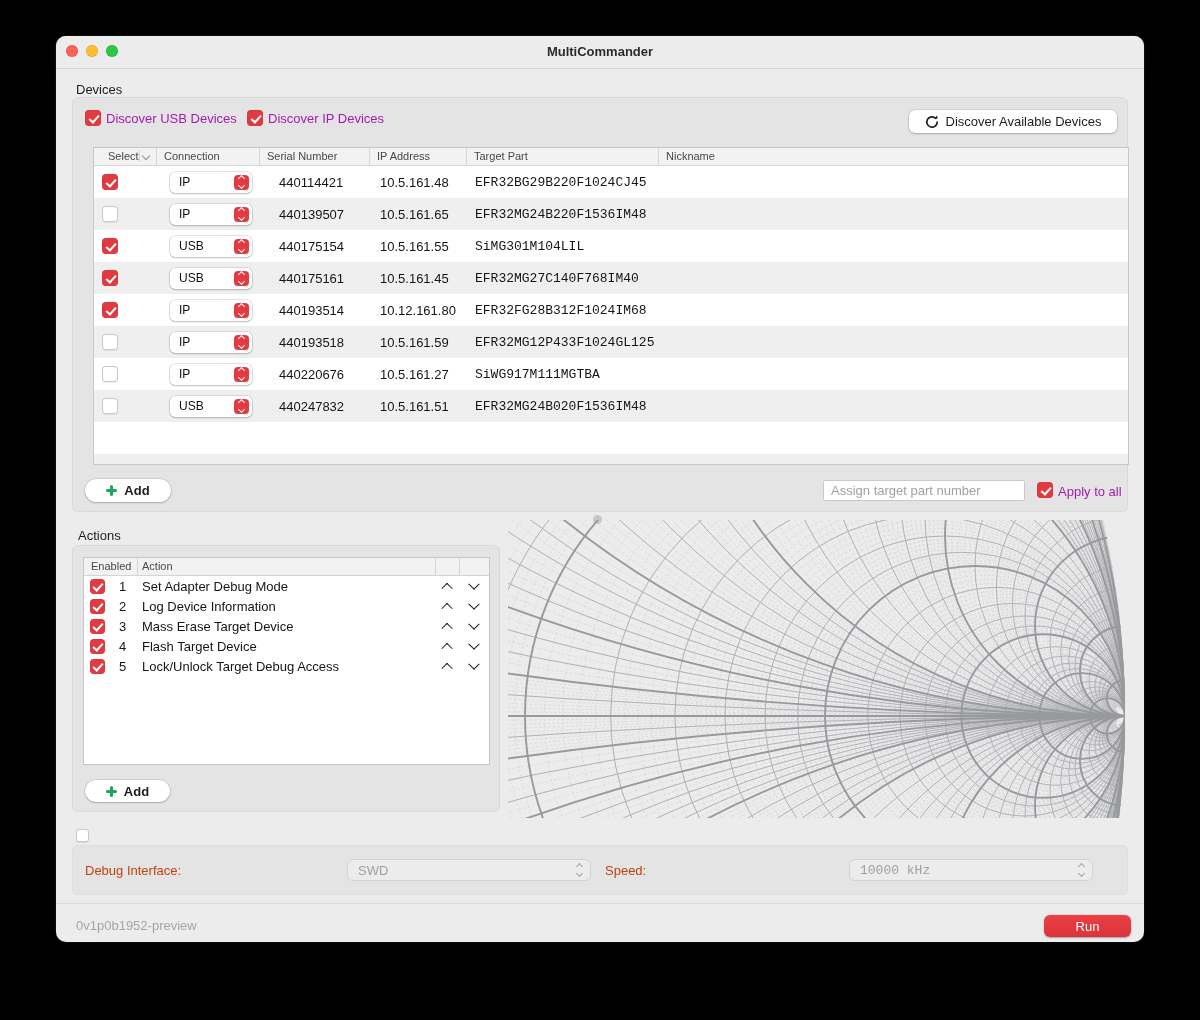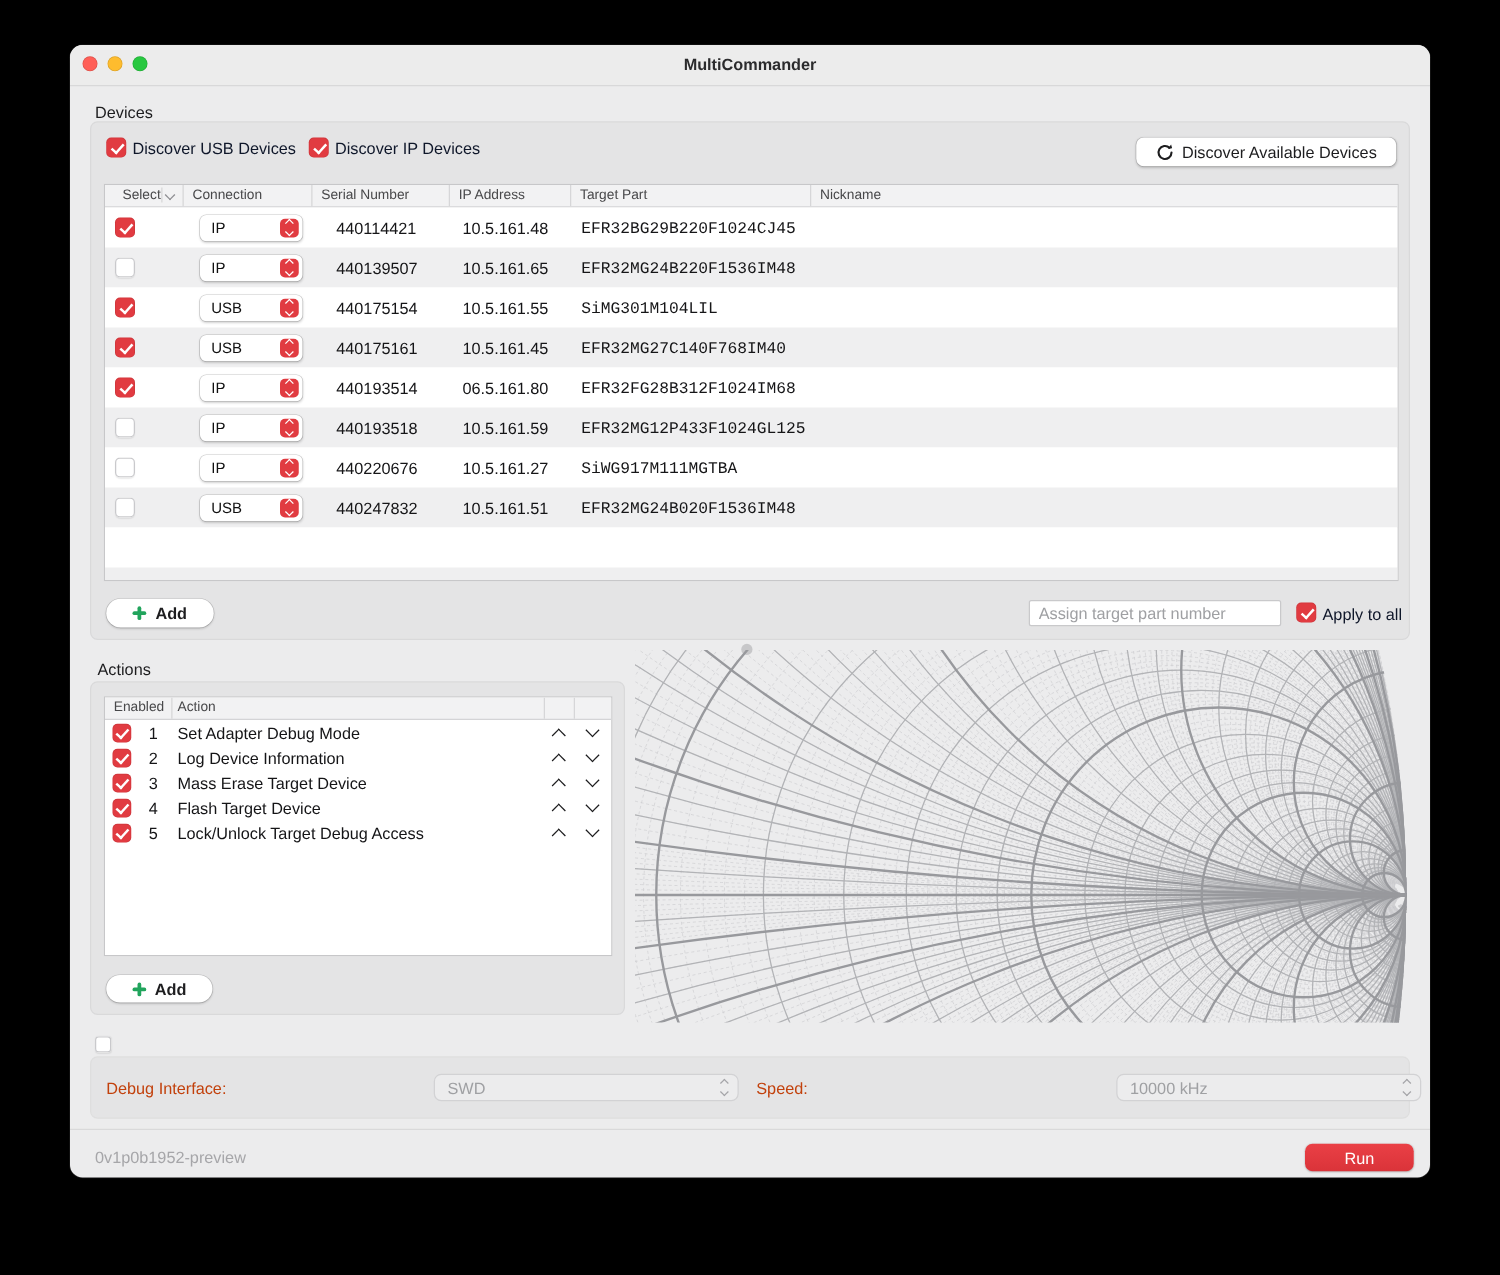--- a/index.html
+++ b/index.html
@@ -19,38 +19,38 @@
   .groupbox{position:absolute;background:#e4e4e5;border:1px solid #d9d9da;border-radius:6px;box-sizing:border-box;}
   
   .cb{display:inline-block;position:relative;border-radius:4px;background:#fff;
     box-shadow:inset 0 0 0 1px #c9c9cc,0 .5px 1px rgba(0,0,0,.08);vertical-align:middle;}
   .cb16{width:16px;height:16px;}
   .cb15{width:15px;height:15px;}
   .cb13{width:13px;height:13px;border-radius:3px;}
   .cb.checked{background:#e13b41;box-shadow:inset 0 0 0 .5px rgba(0,0,0,.1);}
   .cb.checked::after{content:"";position:absolute;left:36%;top:16%;width:27%;height:52%;
     border-right:2px solid #fff;border-bottom:2px solid #fff;transform:rotate(42deg);}
-  .cblabel{font-size:13px;color:#0f172a;vertical-align:middle;}
+  .cblabel{font-size:13px;color:#a21caf;vertical-align:middle;}
   
   .chev{display:inline-block;border:0 solid currentColor;}
   .cu{width:4px;height:4px;border-top-width:1.5px;border-left-width:1.5px;transform:rotate(45deg);}
   .cd{width:4px;height:4px;border-top-width:1.5px;border-left-width:1.5px;transform:rotate(225deg);}
   .bu{width:7px;height:7px;border-top-width:1.8px;border-left-width:1.8px;transform:rotate(45deg) translate(1px,1px);color:#1d1d1f;}
   .bd{width:7px;height:7px;border-top-width:1.8px;border-left-width:1.8px;transform:rotate(225deg) translate(2px,2px);color:#1d1d1f;}
   .sortchev{width:5px;height:5px;border-top-width:1.6px;border-left-width:1.6px;transform:rotate(225deg);color:#8e8e92;}
   
   .btn{display:inline-flex;align-items:center;justify-content:center;background:#fff;border-radius:6px;
     box-shadow:0 0 0 .5px rgba(0,0,0,.17),0 1px 2px rgba(0,0,0,.2);font-size:13px;color:#1d1d1f;cursor:default;}
   .pillbtn{border-radius:12px;font-weight:bold;}
   .plus{position:relative;display:inline-block;width:11px;height:11px;margin-right:7px;}
   .plus::before,.plus::after{content:"";position:absolute;background:#21a45c;border-radius:1.5px;}
   .plus::before{left:4px;top:0;width:3px;height:11px;}
   .plus::after{left:0;top:4px;width:11px;height:3px;}
   
-  .dtable{position:absolute;left:10px;top:49px;width:1036px;height:318px;background:#fff;
+  .dtable{position:absolute;left:20px;top:49px;width:1036px;height:318px;background:#fff;
     border:1px solid #c7c7c9;box-sizing:border-box;overflow:hidden;}
   .dhead{display:flex;height:17px;background:#f2f2f3;border-bottom:1px solid #d4d4d6;
     font-size:11px;color:#48484a;line-height:16px;}
   .dhead span{box-sizing:border-box;padding-left:7px;border-right:1px solid #d6d6d8;position:relative;}
   .dhead span:last-child{border-right:none;}
   .h1{width:63px;} .h2{width:103px;} .h3{width:110px;} .h4{width:97px;} .h5{width:192px;} .h6{width:91px;} .h7{flex:1;}
   .h1 .sortchev{position:absolute;right:7px;top:5px;}
   .drow{display:flex;align-items:center;height:32px;font-size:13px;color:#151517;background:#fff;}
   .dbody .drow:nth-child(even){background:#efeff0;}
   .dc{box-sizing:border-box;}
@@ -212,21 +212,21 @@
         <div class="drow">
           <span class="dc c1"><span class="cb cb16 checked"></span></span>
           <span class="dc c2"><span class="popup">
                 <span>IP</span>
                 <span class="spin">
                   <i class="chev cu"></i>
                   <i class="chev cd"></i>
                 </span>
               </span></span>
           <span class="dc c3">440193514</span>
-          <span class="dc c4">06.5.161.80</span>
+          <span class="dc c4">10.12.161.80</span>
           <span class="dc c5">EFR32FG28B312F1024IM68</span>
           <span class="dc c6"></span>
           <span class="dc c7"></span>
         </div>
 
         <div class="drow">
           <span class="dc c1"><span class="cb cb16"></span></span>
           <span class="dc c2"><span class="popup">
                 <span>IP</span>
                 <span class="spin">
@@ -974,21 +974,21 @@
   <div class="groupbox" style="left:16px;top:809px;width:1056px;height:50px;border-color:#dedede;">
     <span class="dim" style="position:absolute;left:12px;top:17px;font-size:13px;">Debug Interface:</span>
     <div class="popup-dis" style="left:274px;top:13px;">
       <span>SWD</span>
       <span class="spin-dis">
           <i class="chev cu"></i>
           <i class="chev cd"></i>
         </span>
     </div>
     <span class="dim" style="position:absolute;left:532px;top:17px;font-size:13px;">Speed:</span>
-    <div class="popup-dis" style="left:820px;top:13px;">
+    <div class="popup-dis" style="left:776px;top:13px;font-family:Liberation Mono, monospace;">
       <span>10000 kHz</span>
       <span class="spin-dis">
           <i class="chev cu"></i>
           <i class="chev cd"></i>
         </span>
     </div>
   </div>
 
   <div class="footer">
     <span class="version">0v1p0b1952-preview</span>

